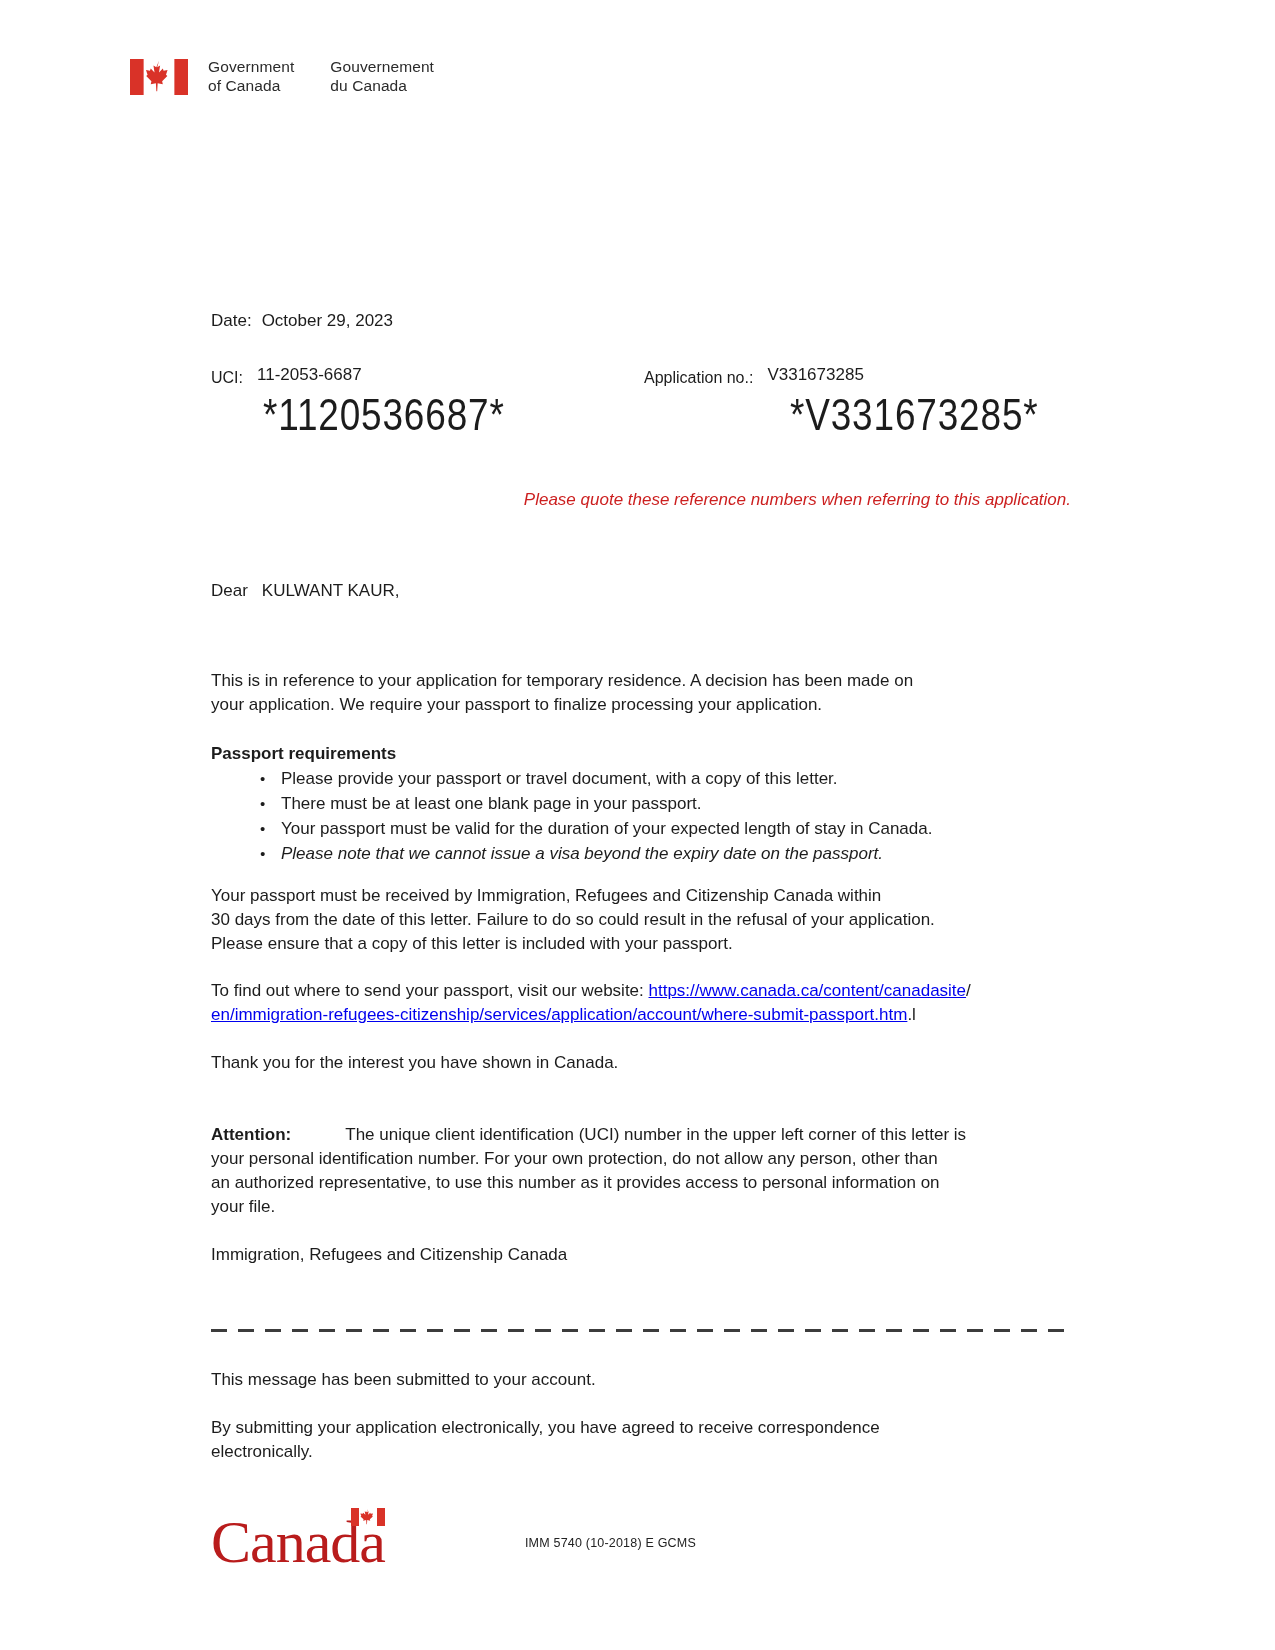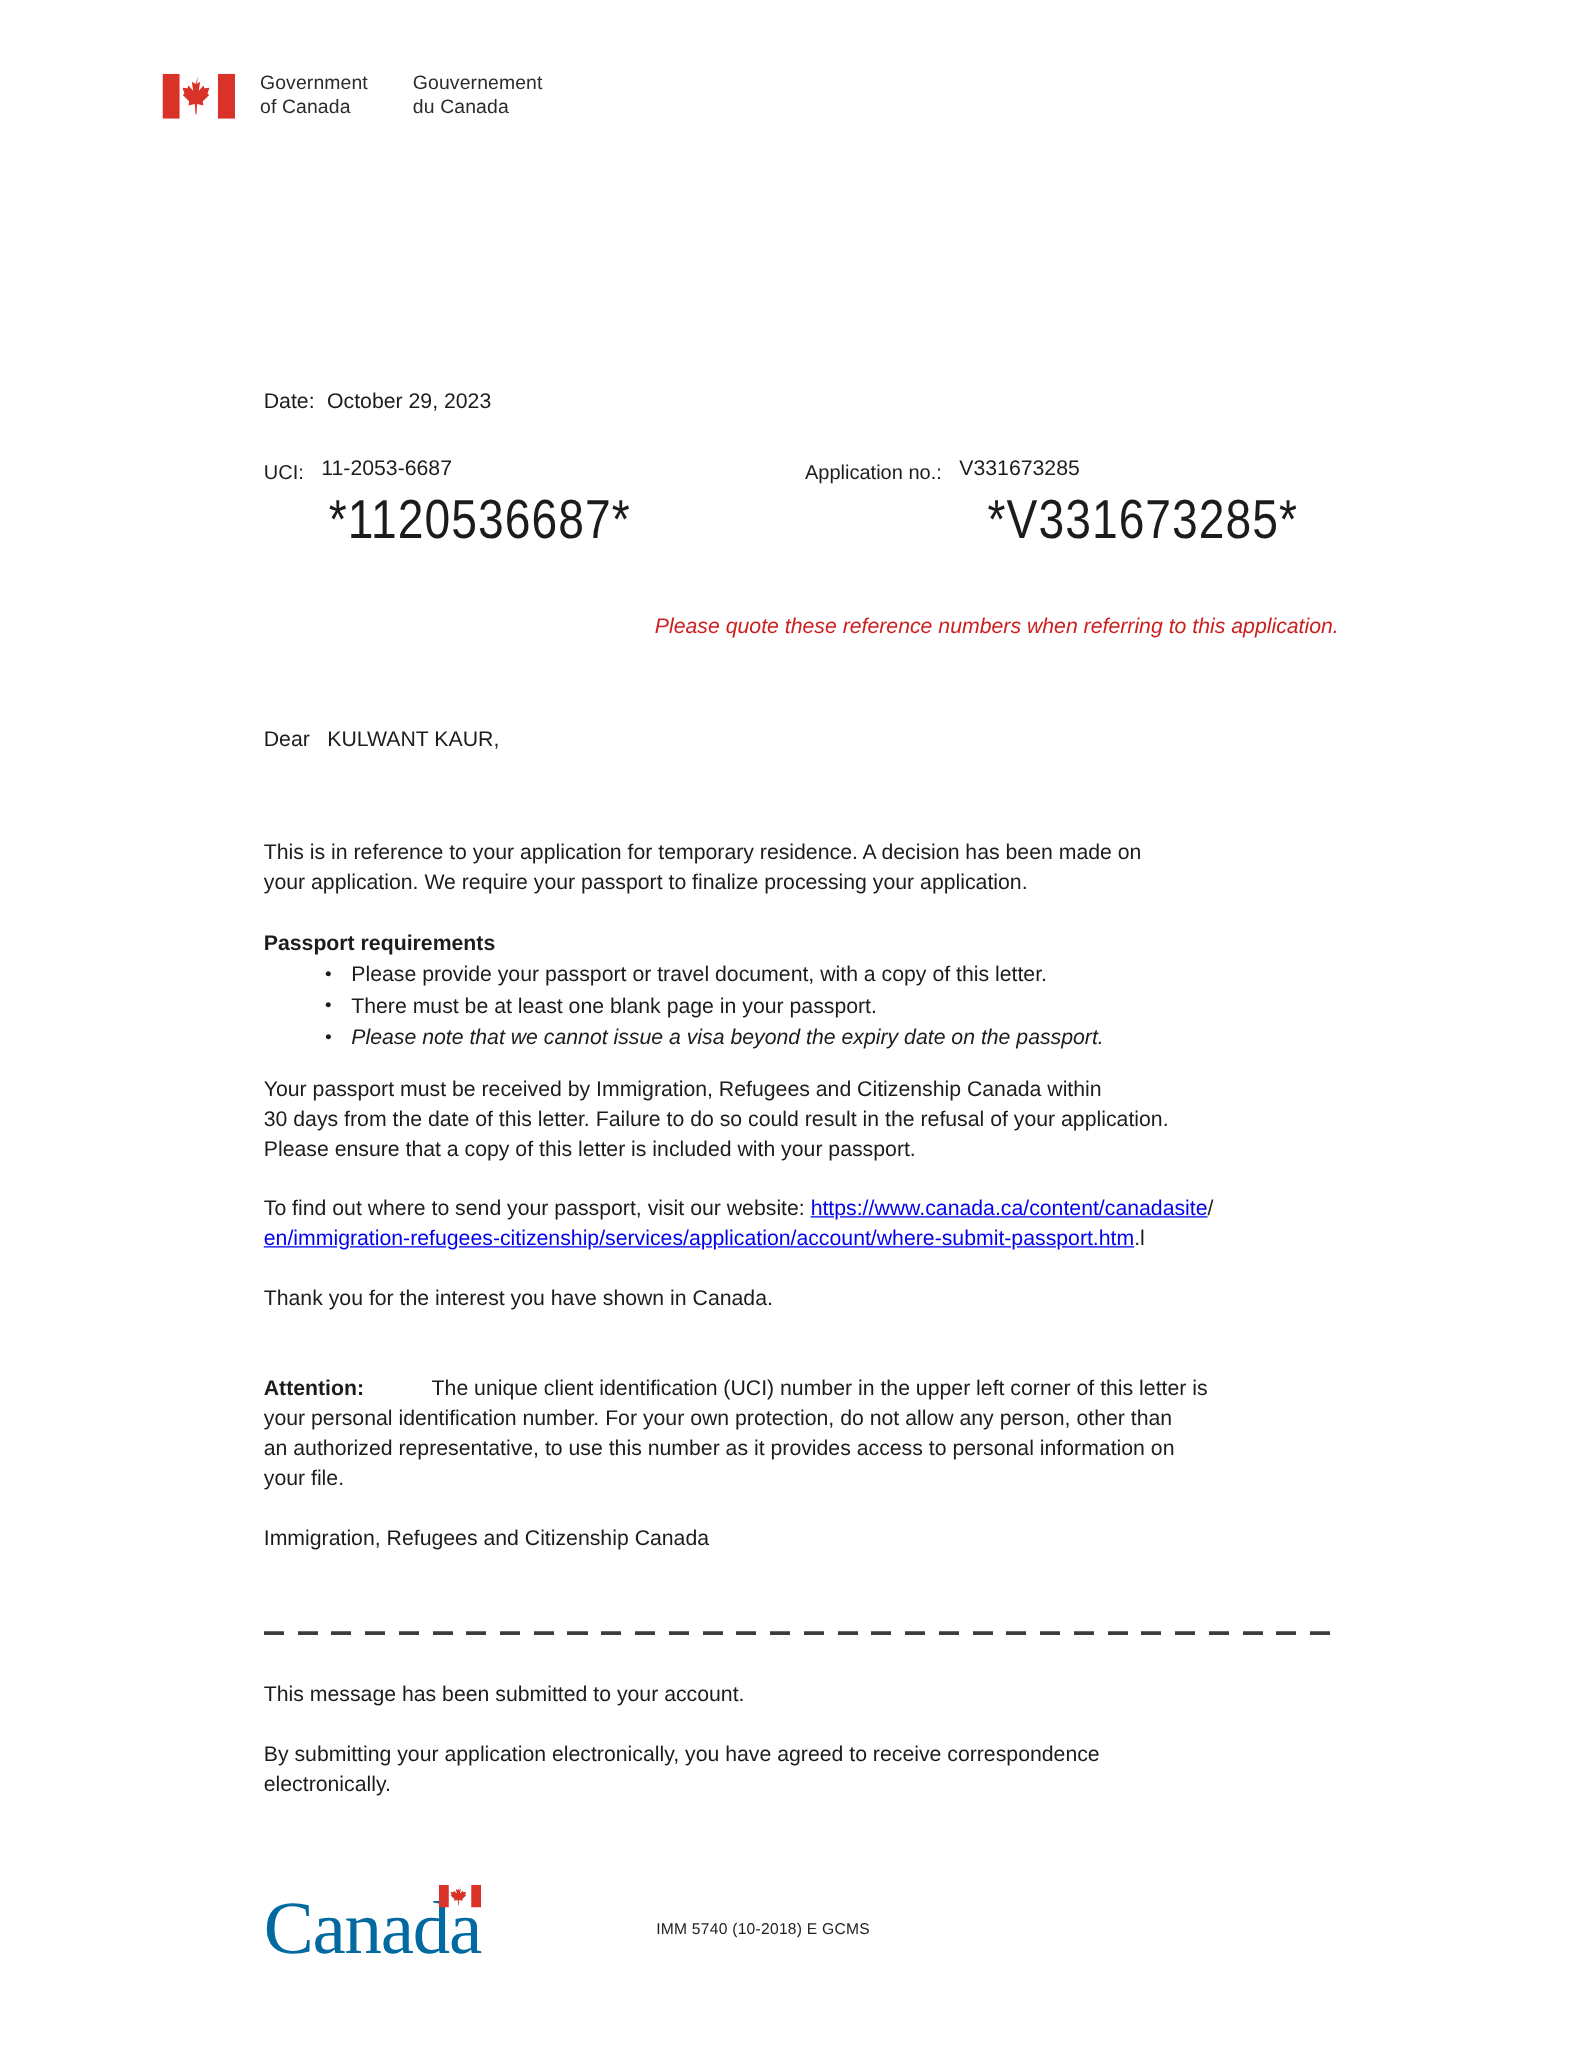--- a/index.html
+++ b/index.html
@@ -78,21 +78,21 @@
     background:repeating-linear-gradient(90deg,#3c3c3c 0 16px,transparent 16px 27px);
   }
   .msg-submitted{margin-top:36px;}
   .msg-electronic{margin-top:24px;}
 
   
   .page-footer{position:absolute;left:211px;top:1455px;width:860px;display:flex;align-items:flex-end;}
   .wordmark-wrap{position:relative;display:inline-block;}
   .wordmark{
     font-family:"Liberation Serif","DejaVu Serif",serif;
-    font-size:60px;line-height:60px;color:#0369a1;letter-spacing:-1px;margin-top:20px;
+    font-size:60px;line-height:60px;color:#b91c1c;letter-spacing:-1px;margin-top:20px;
   }
   .wordmark-flag{position:absolute;top:-4px;right:0px;width:34px;height:18px;}
   .form-number{font-size:12.5px;color:#222;margin-left:140px;margin-bottom:22px;letter-spacing:.2px;}
 </style>
 </head>
 <body>
 
 <div class="page">
 
   <header class="goc-header">
@@ -140,20 +140,21 @@
       <span>Dear</span><span class="name">KULWANT KAUR,</span>
     </p>
 
     <p class="intro">This is in reference to your application for temporary residence. A decision has been made on
 your application. We require your passport to finalize processing your application.</p>
 
     <h3 class="req-heading">Passport requirements</h3>
     <ul class="req-list">
       <li>Please provide your passport or travel document, with a copy of this letter.</li>
       <li>There must be at least one blank page in your passport.</li>
+      <li>Your passport must be valid for the duration of your expected length of stay in Canada.</li>
       <li class="italic">Please note that we cannot issue a visa beyond the expiry date on the passport.</li>
     </ul>
 
     <p class="deadline">Your passport must be received by Immigration, Refugees and Citizenship Canada within
 30 days from the date of this letter. Failure to do so could result in the refusal of your application.
 Please ensure that a copy of this letter is included with your passport.</p>
 
     <p class="website"><span>To find out where to send your passport, visit our website: </span><a href="#">https://www.canada.ca/content/canadasite</a><span>/</span><br><a href="#">en/immigration-refugees-citizenship/services/application/account/where-submit-passport.htm</a><span>.l</span></p>
 
     <p class="thanks">Thank you for the interest you have shown in Canada.</p>

